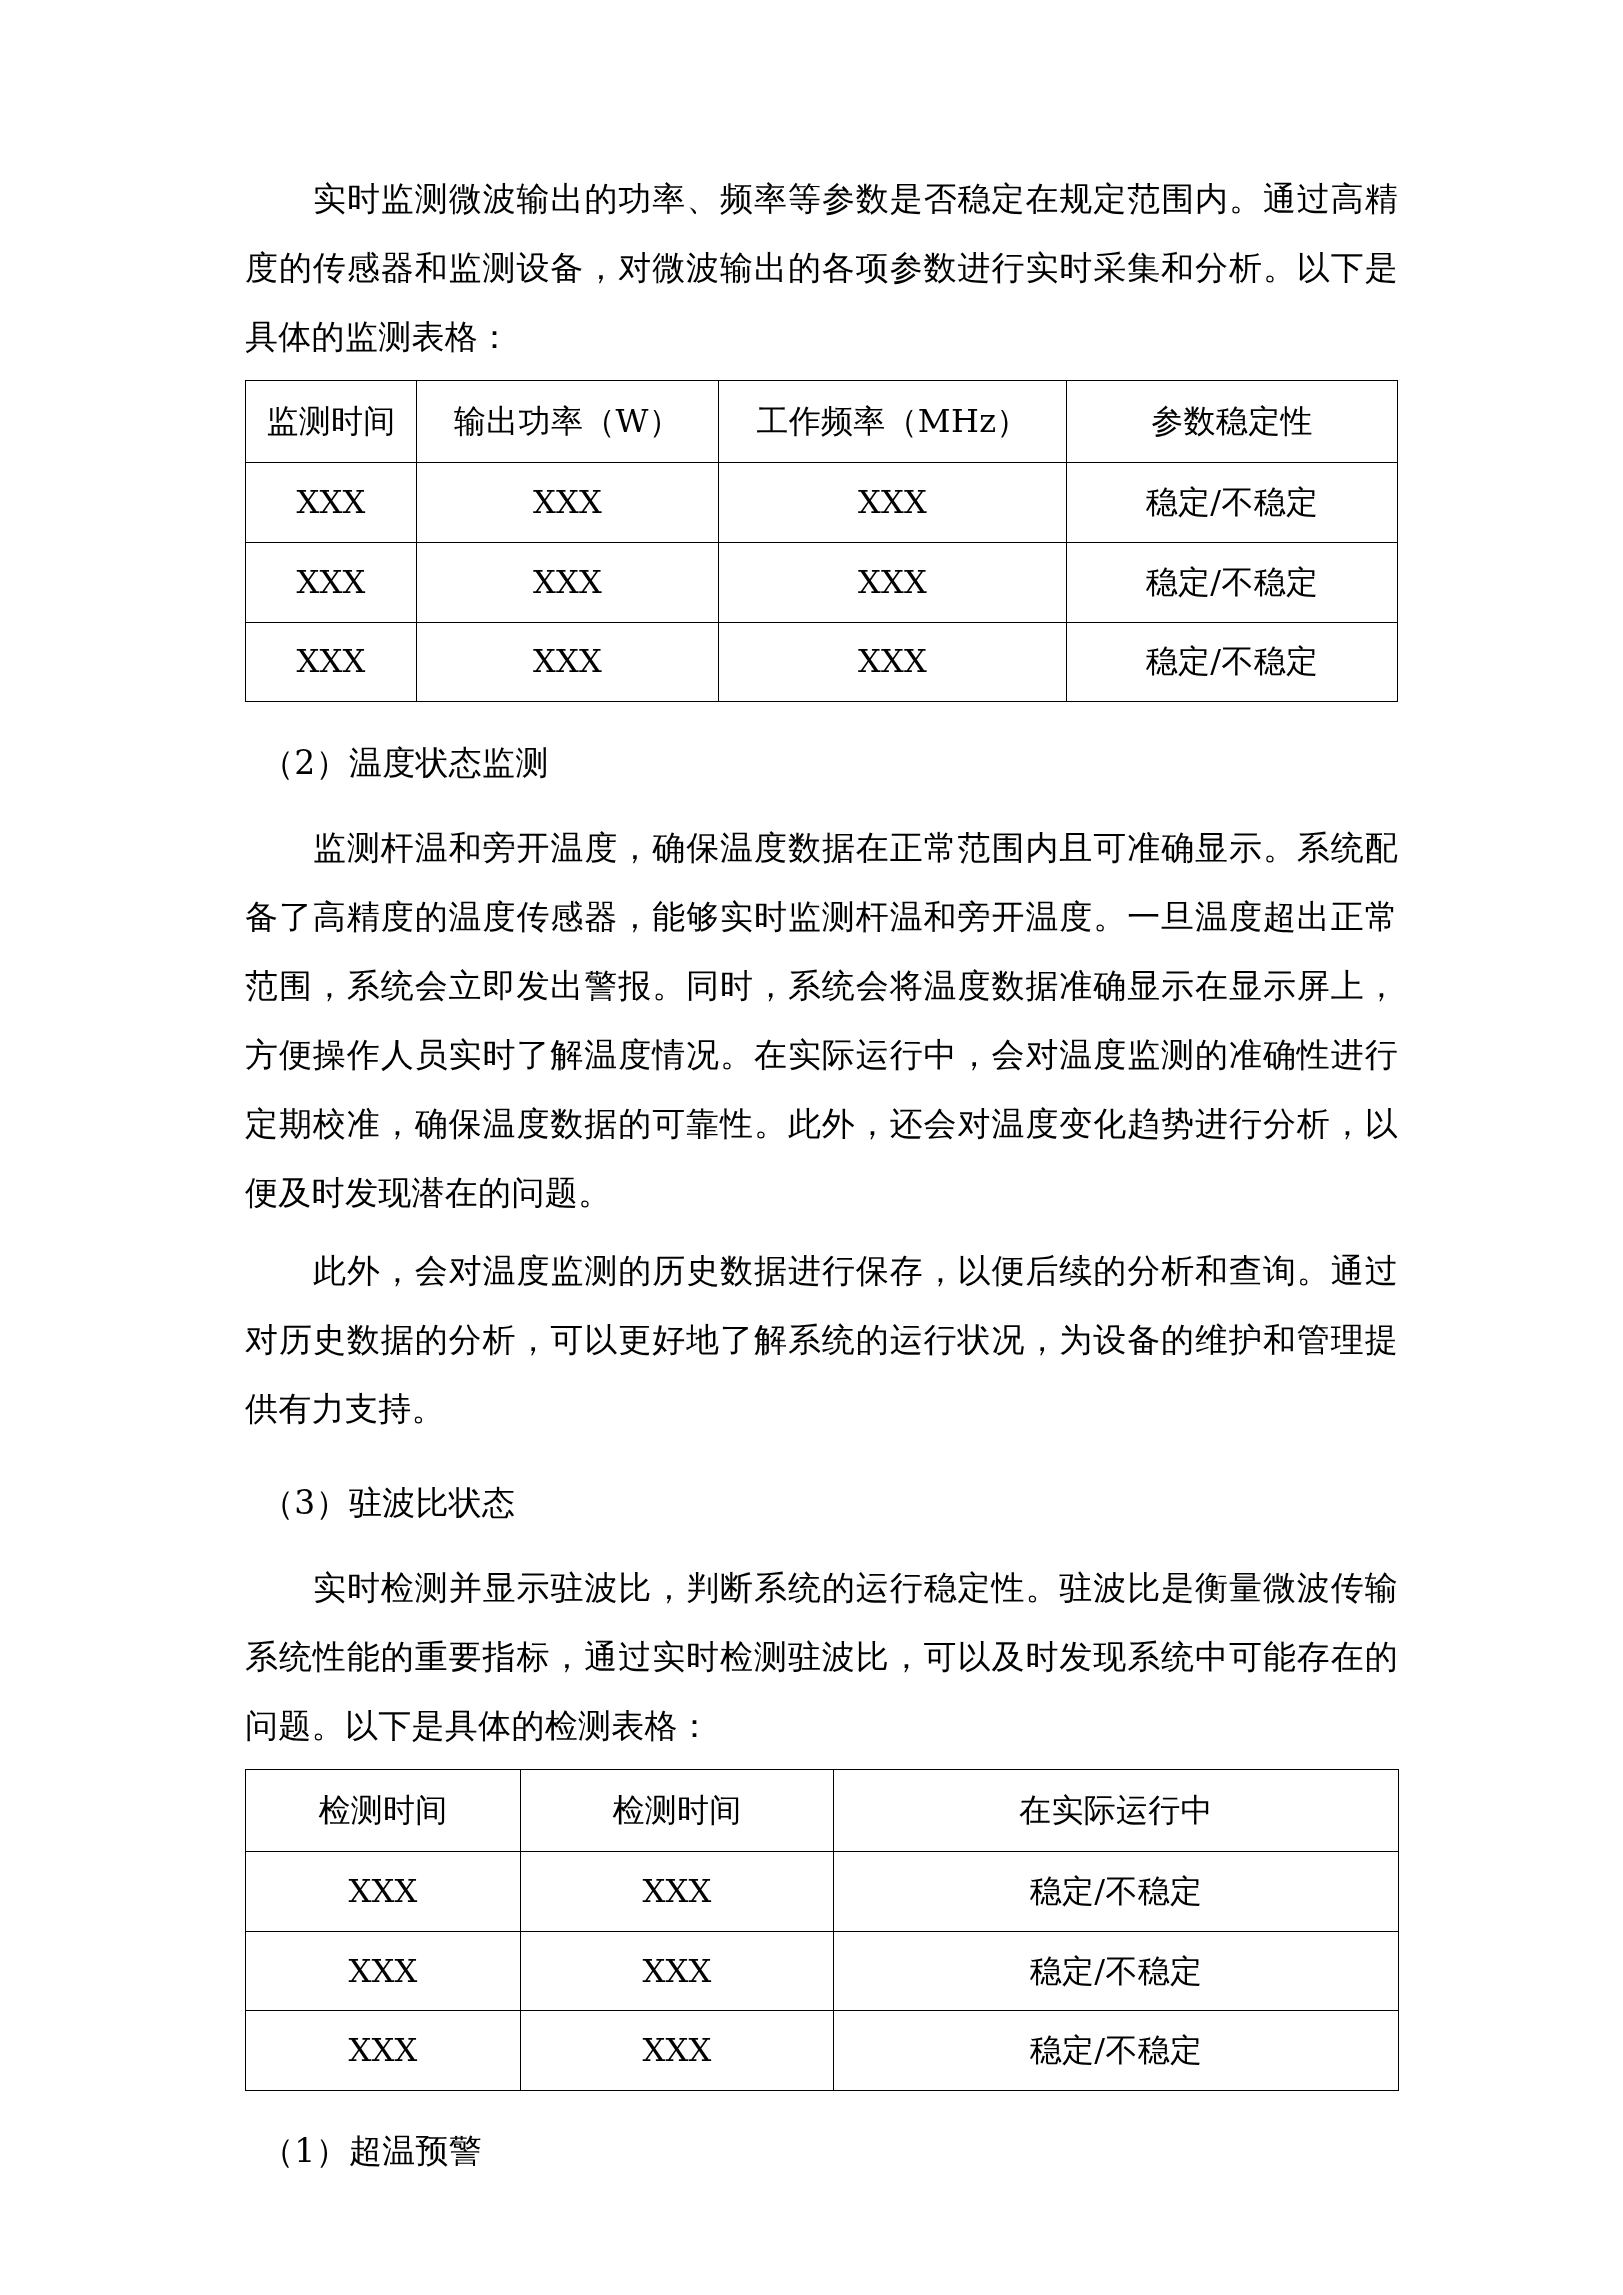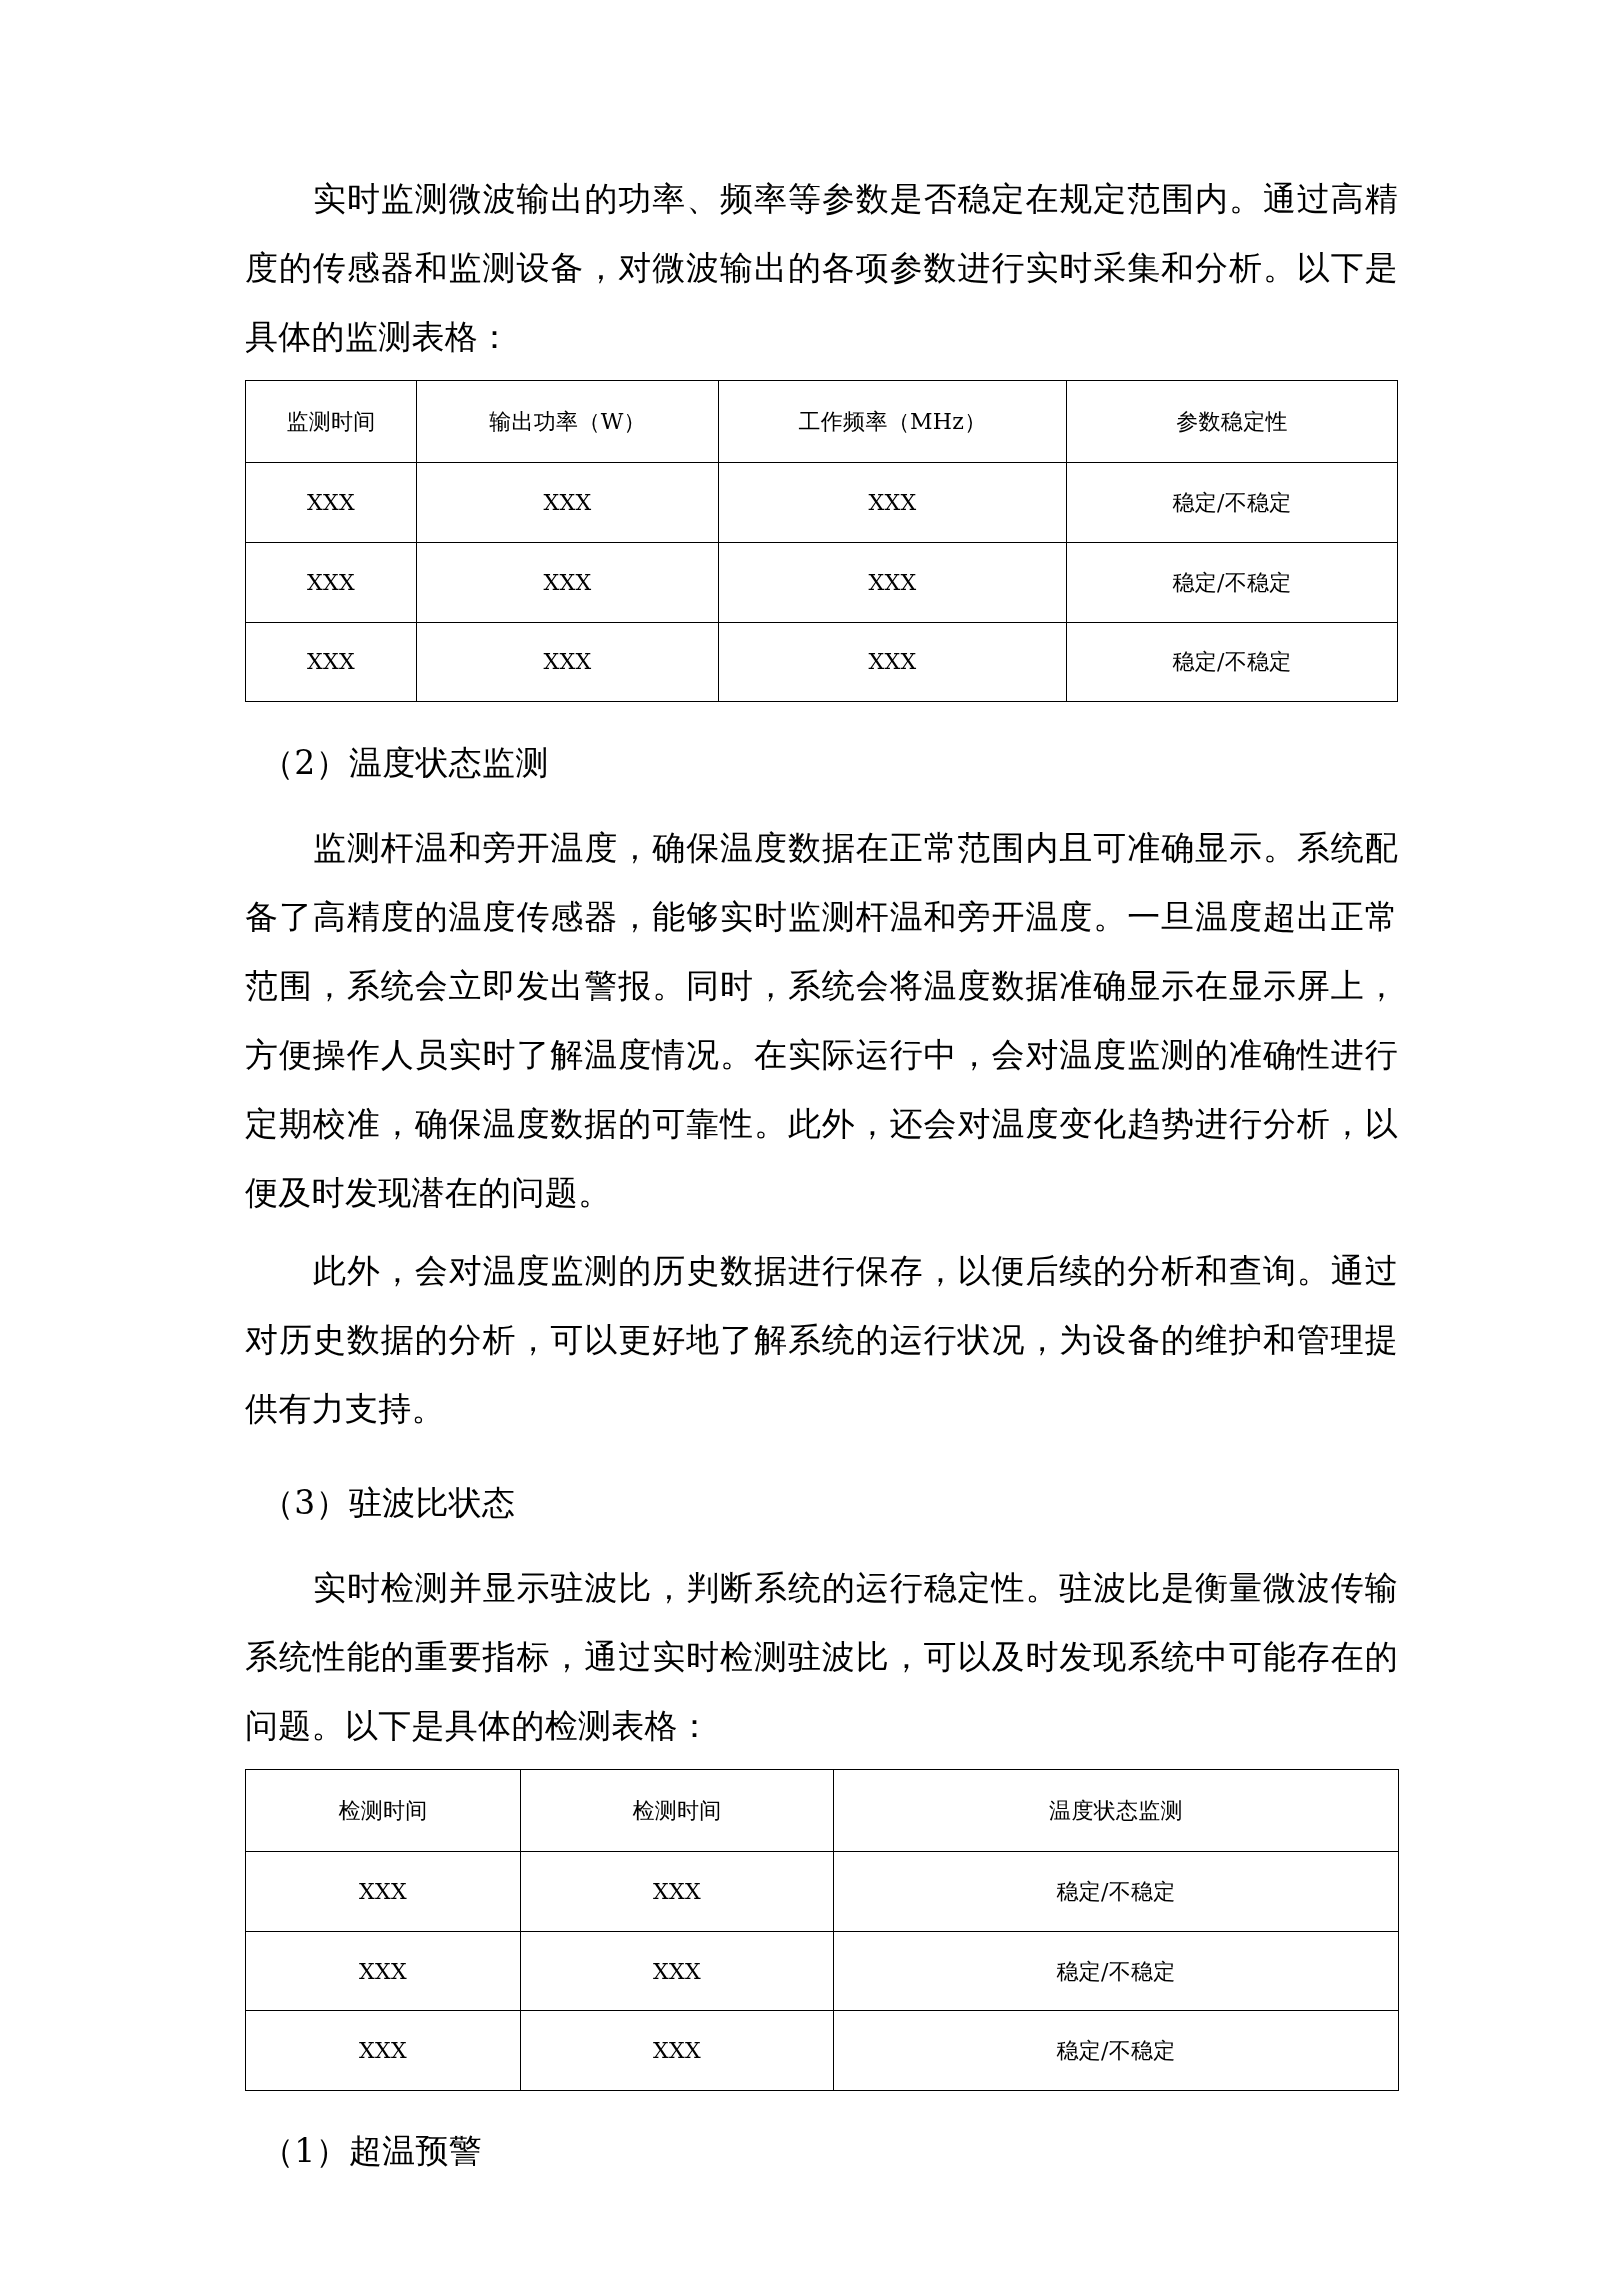--- a/index.html
+++ b/index.html
@@ -48,21 +48,21 @@
   table.doc-table {
     border-collapse: collapse;
     width: 1153px;
     table-layout: fixed;
     margin: 0;
   }
   table.doc-table td {
     border: 1.3px solid #000000;
     text-align: center;
     vertical-align: middle;
-    font-size: 22px;
+    font-size: 32px;
     line-height: 39px;
     height: 71px;
     padding: 3.9px 2.6px;
     letter-spacing: 0.3px;
   }
   table.doc-table tr.header-row td {
     height: 73px;
   }
 
   
@@ -142,21 +142,21 @@
     <table class="doc-table t2">
       <colgroup>
         <col class="c1">
           <col class="c2">
           <col class="c3">
       </colgroup>
       <tbody>
         <tr class="header-row">
           <td>检测时间</td>
           <td>检测时间</td>
-          <td>温度状态监测</td>
+          <td>在实际运行中</td>
         </tr>
         <tr>
           <td>XXX</td>
           <td>XXX</td>
           <td>稳定/不稳定</td>
         </tr>
         <tr>
           <td>XXX</td>
           <td>XXX</td>
           <td>稳定/不稳定</td>

